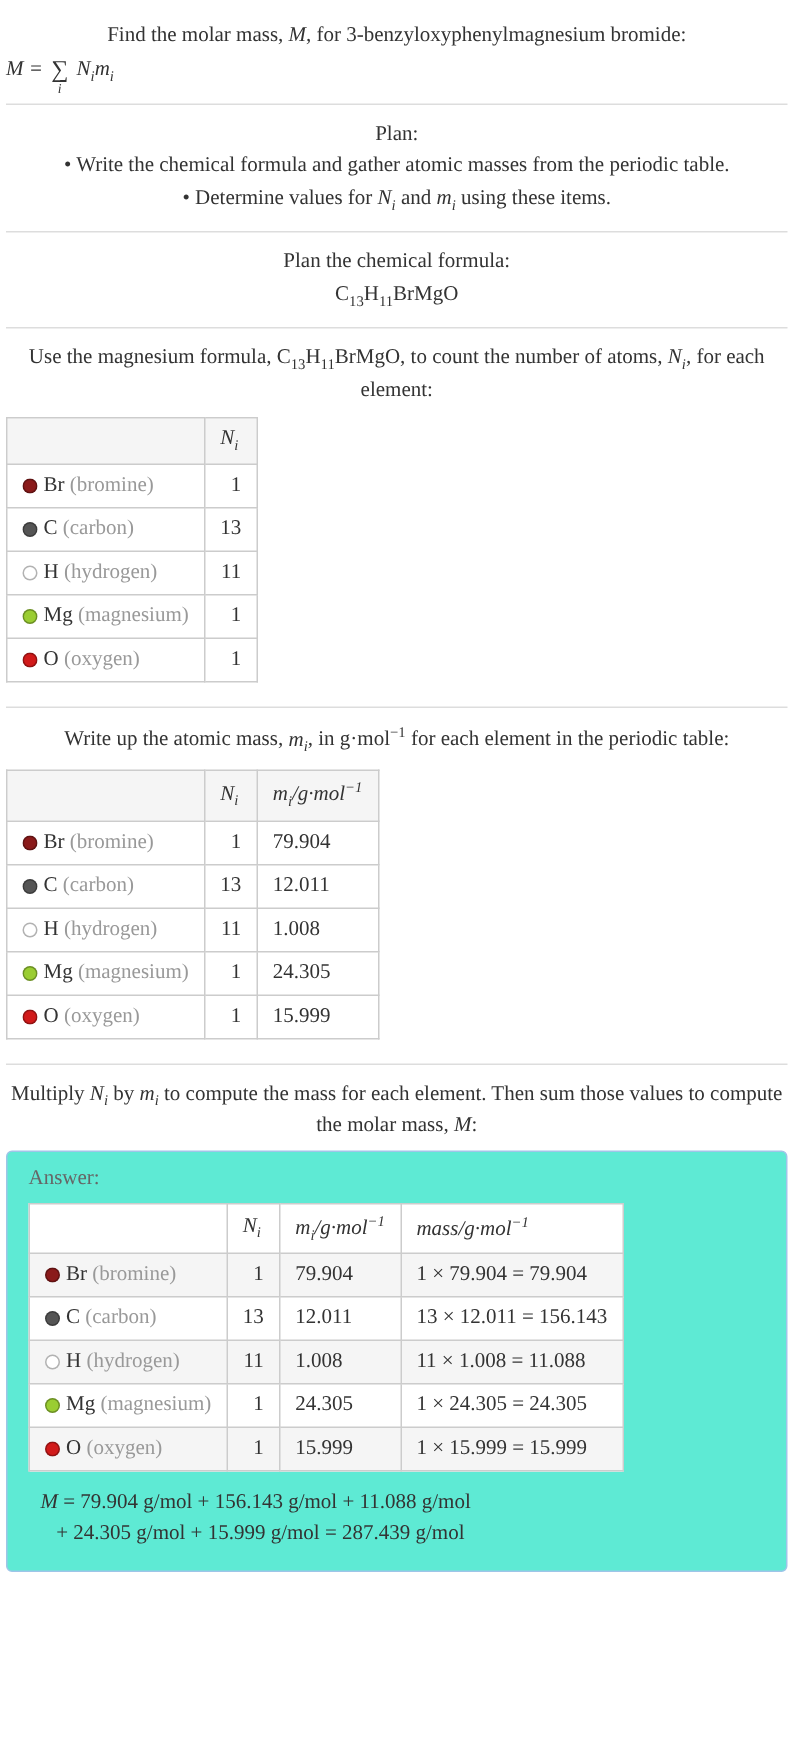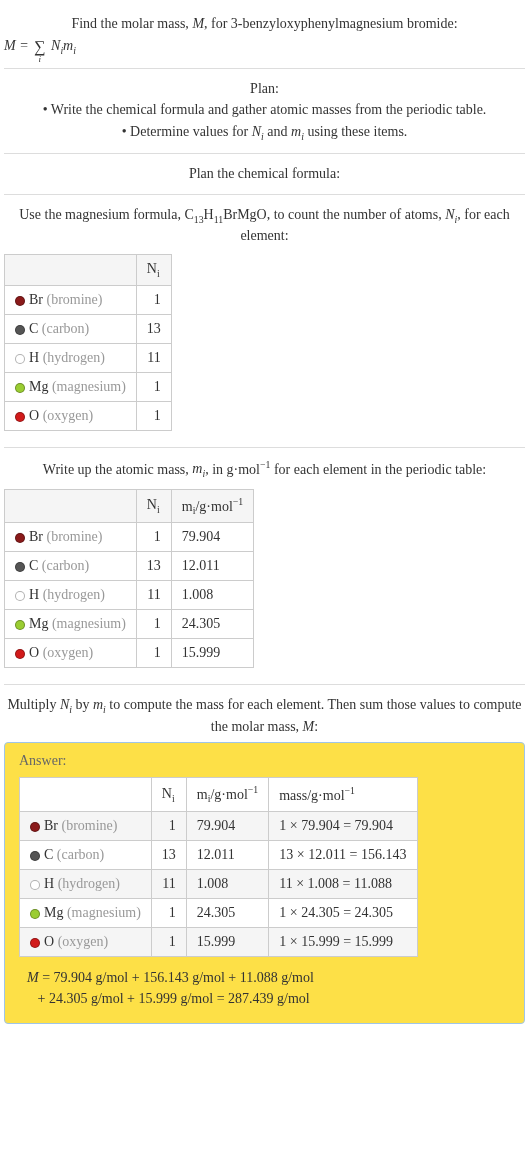--- a/index.html
+++ b/index.html
@@ -32,40 +32,41 @@
       font-size: 14px;
     }
     th, td {
       border: 1px solid #ccc;
       padding: 6px 10px;
       text-align: left;
     }
     th {
       background: #f5f5f5;
       font-weight: normal;
+      font-style: italic;
       margin-left: 16px;
     }
     td.num { text-align: right; }
     .element-cell {
       white-space: nowrap;
     }
     .el-dot {
       display: inline-block;
       width: 10px;
       height: 10px;
       border-radius: 50%;
       margin-right: 4px;
       vertical-align: middle;
       border: 1px solid rgba(0,0,0,0.3);
     }
     .el-sym { font-weight: normal; }
     .el-name { color: #999; text-align: right; }
     .answer-box {
       border: 1px solid #9fc5e8;
-      background: #fde047;
+      background: #5eead4;
       border-radius: 4px;
       padding: 10px 14px;
       margin-top: 6px;
     }
     .answer-label {
       color: #666;
       margin-bottom: 6px;
     }
     .answer-box table {
       background: #fff;
@@ -99,20 +100,23 @@
 <div class="section">
   <div class="text-line">Plan:</div>
   <div class="text-line">• Write the chemical formula and gather atomic masses from the periodic table.</div>
   <div class="text-line">
     <span>• Determine values for </span><i>N<sub>i</sub></i><span> and </span><i>m<sub>i</sub></i><span> using these items.</span>
   </div>
 </div>
 
 <div class="section">
   <div class="text-line">Plan the chemical formula:</div>
+  <div class="text-line">
+    <span>C</span><sub>13</sub><span>H</span><sub>11</sub><span>BrMgO</span>
+  </div>
 </div>
 
 <div class="section">
   <div class="text-line">
     <span>Use the magnesium formula, C</span><sub>13</sub><span>H</span><sub>11</sub><span>BrMgO, to count the number of atoms, </span><i>N<sub>i</sub></i><span>, for each element:</span>
   </div>
   <table>
     <tbody>
         <tr>
       <th></th>

